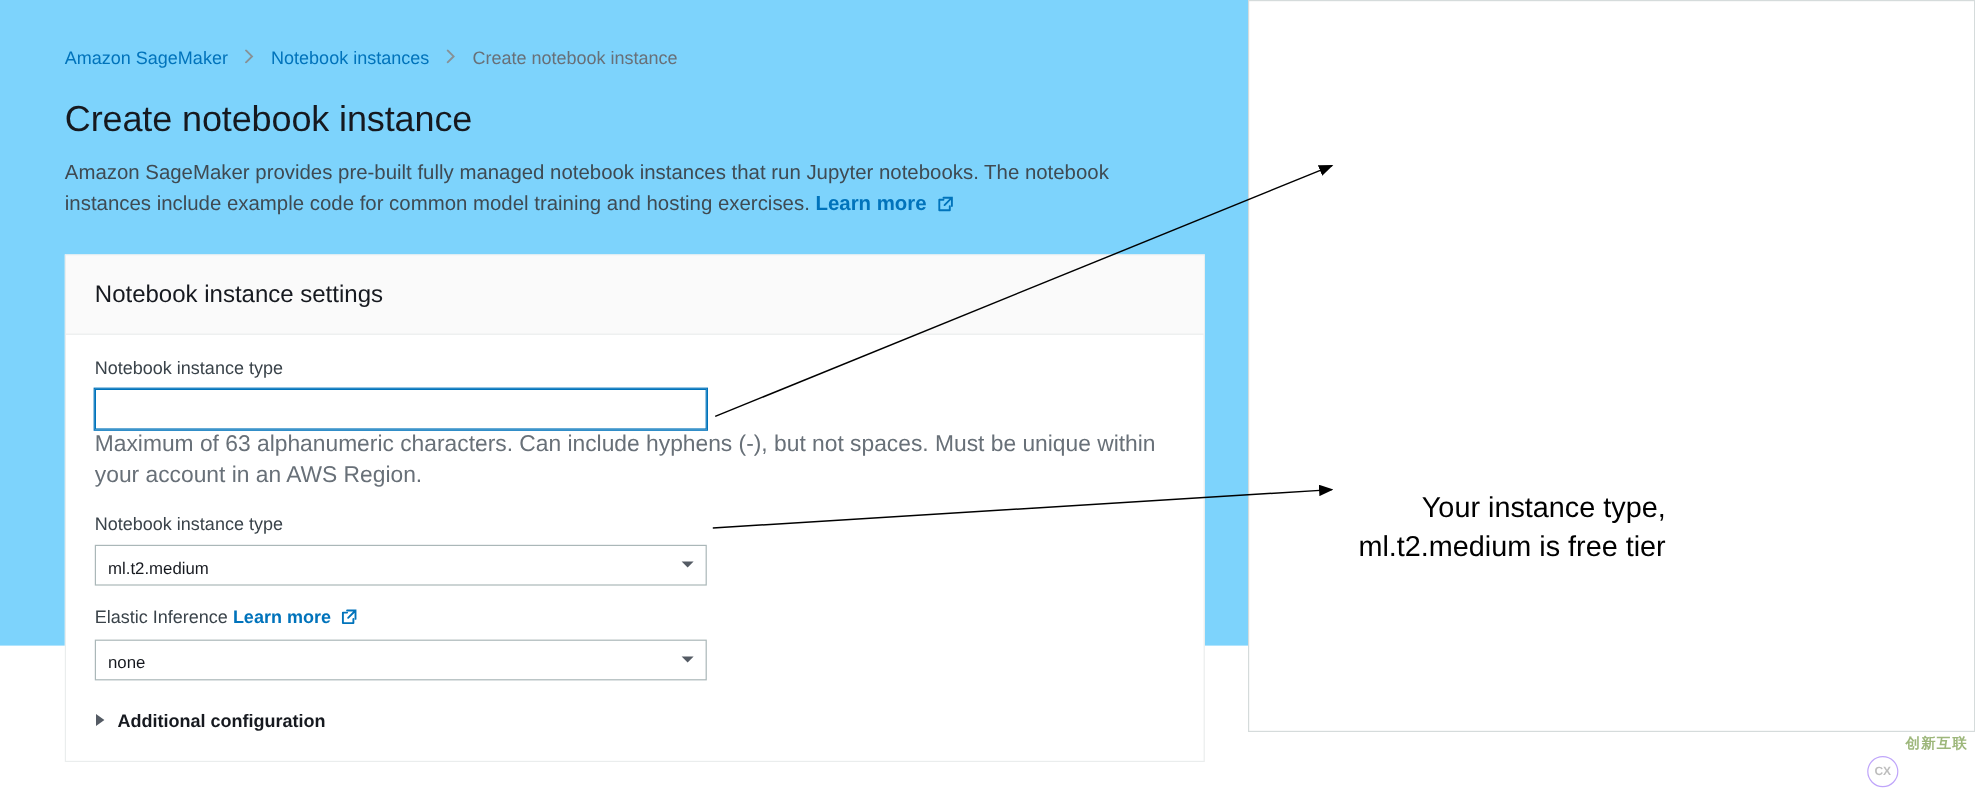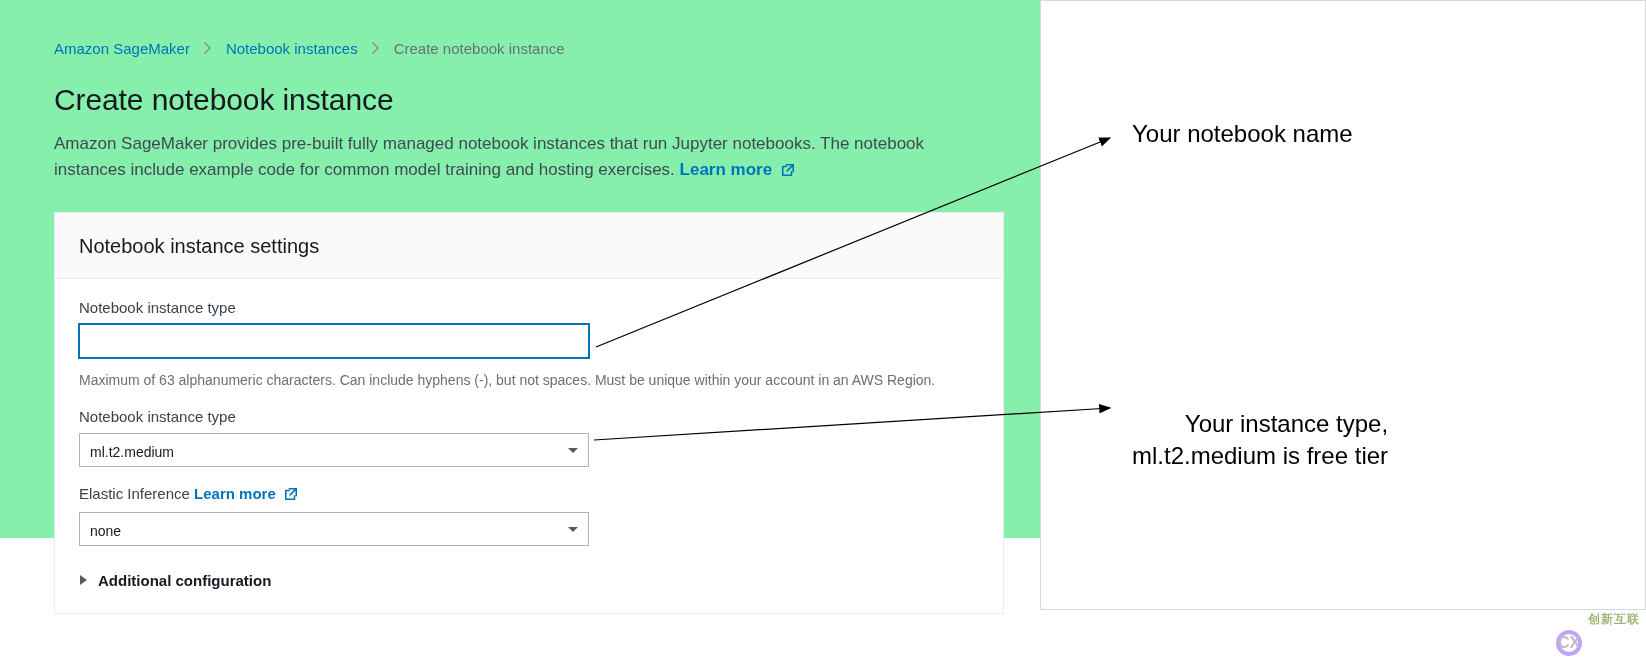--- a/index.html
+++ b/index.html
@@ -1,39 +1,39 @@
 <!DOCTYPE html>
 <html><head>
 <meta charset="utf-8">
 <style>
   * { box-sizing: border-box; margin: 0; padding: 0; }
   html, body { width: 1646px; height: 662px; font-family: "Amazon Ember", "Helvetica Neue", Arial, sans-serif; color: #16191f; background: #ffffff; }
   .page { position: relative; width: 1646px; height: 662px; }
-  .left-panel { position: absolute; left: 0; top: 0; width: 1040px; height: 538px; background: #86efac; padding: 10px 0 0 0; }
+  .left-panel { position: absolute; left: 0; top: 0; width: 1040px; height: 538px; background: #7dd3fc; padding: 10px 0 0 0; }
   .right-panel { position: absolute; left: 1040px; top: 0; width: 606px; height: 610px; background: #ffffff; border: 1px solid #d5dbdb; }
   .content { padding: 0 36px 0 54px; }
 
   .breadcrumb { display: flex; align-items: center; gap: 14px; font-size: 15px; padding: 30px 0 26px 0; }
   .breadcrumb a { color: #0073bb; text-decoration: none; }
   .breadcrumb .sep { color: #879196; }
   .breadcrumb .current { color: #687078; }
 
   h1.page-title { font-size: 30px; font-weight: 500; color: #16191f; margin-bottom: 14px; letter-spacing: -0.1px; }
   .page-desc { font-size: 17px; color: #3f4a52; line-height: 1.55; max-width: 880px; }
   .page-desc .learn-link { color: #0073bb; font-weight: 700; text-decoration: none; }
   .ext-icon { display: inline-block; vertical-align: -2px; margin-left: 4px; }
 
   .card { background: #ffffff; border: 1px solid #eaeded; margin-top: 26px; }
   .card-header { background: #fafafa; border-bottom: 1px solid #eaeded; padding: 22px 24px 20px 24px; }
   .card-header h2 { font-size: 20px; font-weight: 400; color: #16191f; }
   .card-body { padding: 20px 24px 24px 24px; }
 
   .field { margin-bottom: 18px; }
   .field-label { font-size: 15px; color: #3a434a; margin-bottom: 8px; display: block; }
-  .field-help  { font-size: 14px; color: #687078; margin-top: 13px; line-height: 1.4; }
+  .field-help  { font-size: 19px; color: #687078; margin-top: 0; line-height: 1.4; }
 
   input.text-input {
     width: 510px; height: 34px; padding: 4px 10px;
     border: 1px solid #0073bb; outline: none;
     font-size: 14px; color: #16191f; background: #fff;
     box-shadow: 0 0 0 1px #0073bb;
   }
 
   .select-wrap { position: relative; width: 510px; }
   .select-display {
@@ -52,21 +52,21 @@
   .expando { display: flex; align-items: flex-start; gap: 10px; font-size: 15px; font-weight: 700; color: #16191f; cursor: pointer; padding-top: 8px; }
   .expando .tri { display: inline-block; }
 
   
   .annotation { position: absolute; font-family: Arial, sans-serif; font-size: 24px; color: #000; line-height: 1.35; }
   .arrow-svg { position: absolute; left: 0; top: 0; width: 1646px; height: 662px; pointer-events: none; }
 
   
   .watermark { position: absolute; right: 6px; bottom: 6px; display: flex; align-items: center; gap: 6px; opacity: 0.55; }
   .watermark .text { font-size: 12px; color: #4d7c0f; letter-spacing: 1px; font-weight: bold; }
-  .watermark .circle { width: 26px; height: 26px; border-radius: 50%; border: 4px solid #8b5cf6; display: flex; align-items: center; justify-content: center; font-size: 16px; color: #888; font-weight: bold; margin-top: 48px; }
+  .watermark .circle { width: 26px; height: 26px; border-radius: 50%; border: 1px solid #8b5cf6; display: flex; align-items: center; justify-content: center; font-size: 10px; color: #888; font-weight: bold; margin-top: 48px; }
 </style>
 </head>
 <body>
 
 <div class="page">
 
   <div class="right-panel"></div>
 
   <div class="left-panel">
     <div class="content">
@@ -173,21 +173,20 @@
       <marker id="arrowhead" markerWidth="10" markerHeight="8" refX="9" refY="4" orient="auto">
         <path d="M0,0 L10,4 L0,8 Z" fill="#000"></path>
       </marker>
     </defs>
 
     <line x1="596" y1="347" x2="1110" y2="138" stroke="#000" stroke-width="1.2" marker-end="url(#arrowhead)"></line>
 
     <line x1="594" y1="440" x2="1110" y2="408" stroke="#000" stroke-width="1.2" marker-end="url(#arrowhead)"></line>
   </svg>
 
-  <div class="annotation" style="left:1132px; top:118px;">Your notebook name</div>
   <div class="annotation" style="left:1132px; top:408px;text-align:right;">
     <div>Your instance type,</div>
     <div>ml.t2.medium is free tier</div>
   </div>
 
   <div class="watermark">
     <div class="circle">CX</div>
     <div class="text">创新互联</div>
   </div>
 

